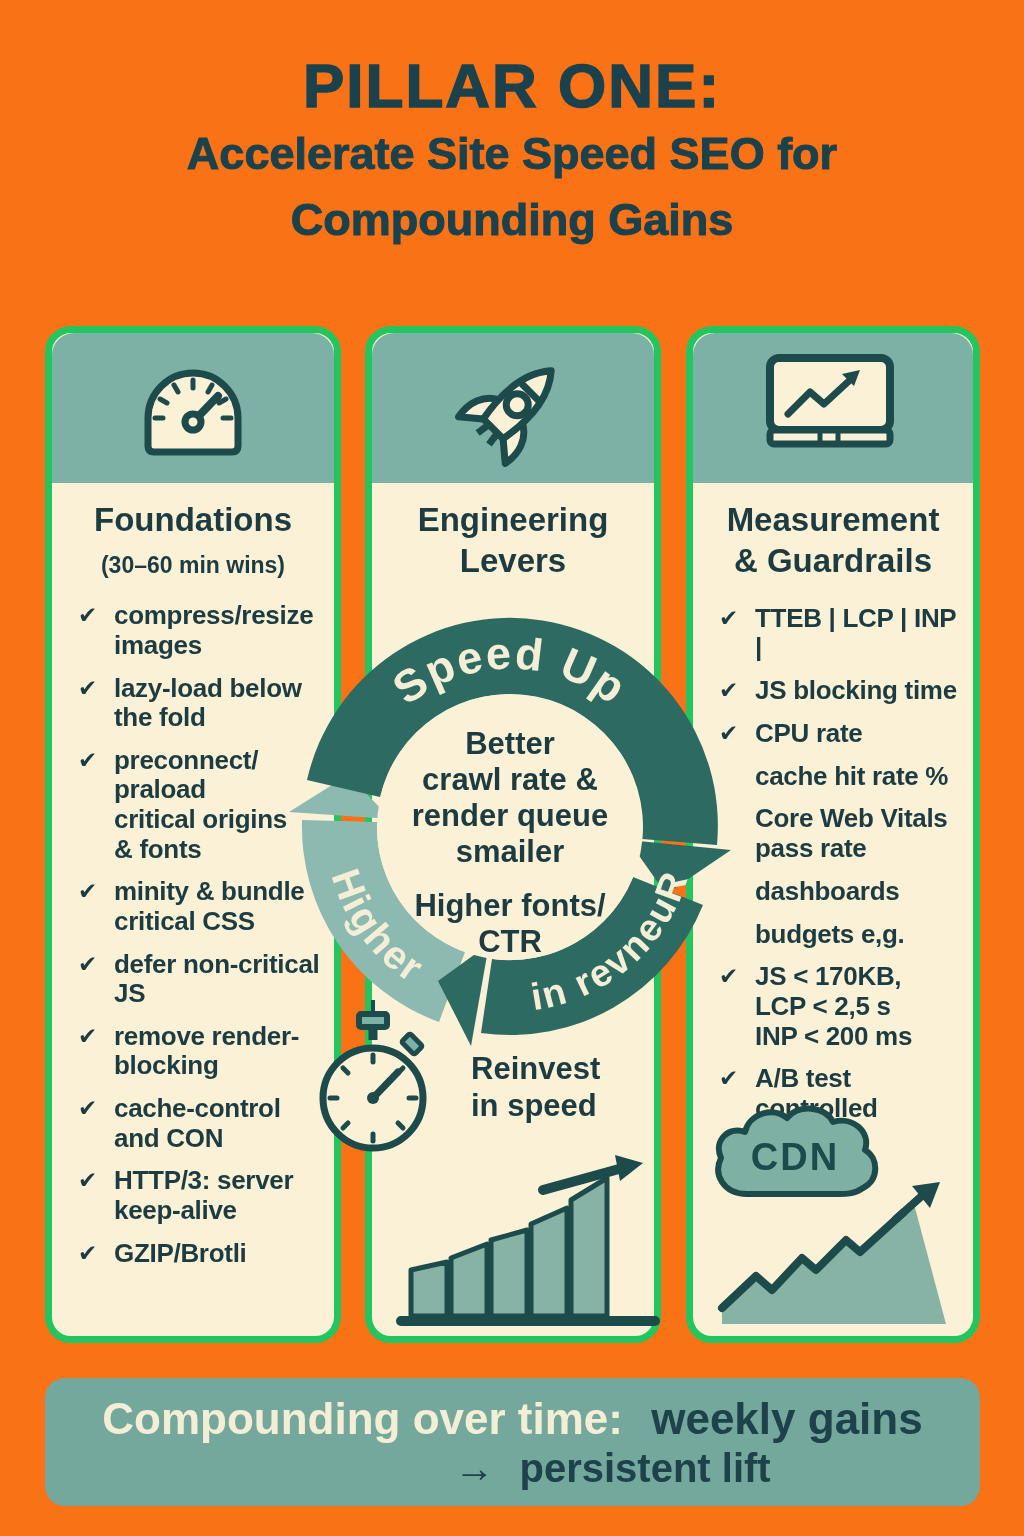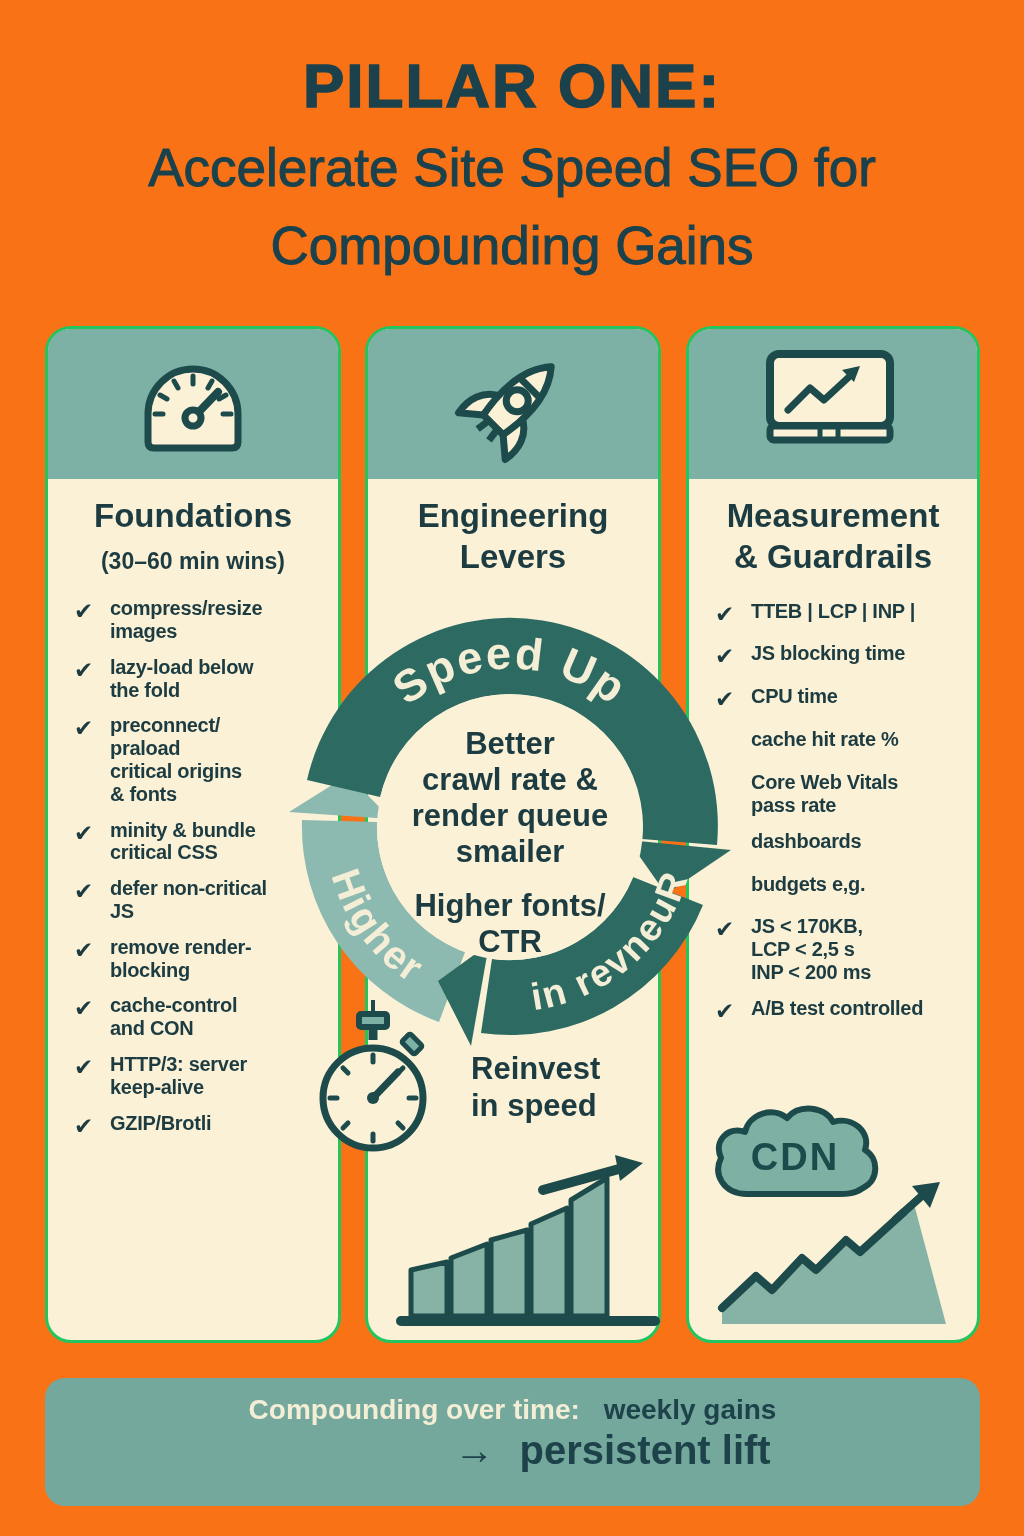--- a/index.html
+++ b/index.html
@@ -2,57 +2,57 @@
 <html><head>
 <meta charset="utf-8">
 <style>
   html,body{margin:0;padding:0;background:#e8e2cf;}
   .page{position:relative;width:1024px;height:1536px;background:#f97316;overflow:hidden;
         font-family:"Liberation Sans",sans-serif;color:#1d3c42;}
 
   
   .title-wrap{position:absolute;top:50px;left:0;width:100%;text-align:center;color:#1b424c;}
   .kicker{font-size:62px;font-weight:bold;letter-spacing:2px;-webkit-text-stroke:1.5px #1b424c;}
-  .subtitle{font-size:53px;font-weight:normal;line-height:1.47;margin-top:8px;-webkit-text-stroke:1px #1b424c;}
-
-  
-  .card{position:absolute;top:326px;height:1017px;background:#faf1d7;border:3px solid #22c55e;
+  .subtitle{font-size:45px;font-weight:bold;line-height:1.47;margin-top:0;-webkit-text-stroke:1px #1b424c;}
+
+  
+  .card{position:absolute;top:326px;height:1017px;background:#faf1d7;border:7px solid #22c55e;
         border-radius:26px;box-sizing:border-box;}
   .card.c1{left:45px;width:296px;}
   .card.c2{left:365px;width:296px;}
   .card.c3{left:686px;width:294px;}
   .card-header{height:150px;background:#7eb1a6;border-radius:22px 22px 0 0;
                display:flex;align-items:center;justify-content:center;}
   .card-body{padding:16px 14px 0 14px;}
   .card-title{font-size:33px;font-weight:bold;line-height:1.25;white-space:pre-line;text-align:center;}
   .card-sub{font-size:23px;font-weight:bold;text-align:center;margin-top:12px;}
   .list{margin-top:22px;padding-left:12px;}
   .row{display:flex;gap:10px;margin-bottom:13px;}
   .chk{font-size:23px;line-height:1.3;width:26px;flex:none;color:#1d3c42;}
   .row.nc .chk{visibility:hidden;}
-  .itxt{font-size:20px;font-weight:bold;line-height:1.14;white-space:pre-line;letter-spacing:-0.3px;}
+  .itxt{font-size:26px;font-weight:bold;line-height:1.14;white-space:pre-line;letter-spacing:-0.3px;}
 
   
   .cycle{position:absolute;left:285px;top:602px;width:450px;height:450px;z-index:5;}
   .center-text{position:absolute;left:377px;top:710px;width:266px;text-align:center;z-index:6;font-weight:bold;margin-top:16px;}
   .ct1,.ct2{font-size:31px;line-height:1.16;white-space:pre-line;}
   .ct2{margin-top:18px;}
   .reinvest{position:absolute;left:452px;top:1050px;font-size:31px;font-weight:bold;
             line-height:1.2;white-space:pre-line;z-index:6;margin-left:19px;}
 
   
   .stopwatch{position:absolute;left:303px;top:1000px;z-index:7;}
   .barchart{position:absolute;left:393px;top:1138px;z-index:6;}
   .cdncloud{position:absolute;left:703px;top:1098px;z-index:6;}
   .mountain{position:absolute;left:714px;top:1172px;z-index:6;}
 
   
   .banner{position:absolute;left:45px;top:1378px;width:935px;height:128px;background:#74a89d;
           border-radius:20px;z-index:4;}
-  .banner-line1{margin-top:16px;text-align:center;font-size:28px;font-weight:bold;}
+  .banner-line1{margin-top:16px;text-align:center;font-size:44px;font-weight:bold;}
   .banner-intro{color:#f4eed6;}
   .banner-gain{color:#1d424a;margin-left:16px;}
   .banner-line2{text-align:center;font-size:40px;font-weight:bold;color:#1d424a;transform:translateX(100px);margin-top:2px;}
   .banner-arrow{margin-right:14px;}
 
   svg text{font-family:"Liberation Sans",sans-serif;}
 </style>
 </head>
 <body>
 
@@ -181,21 +181,21 @@
         <div class="row">
             <span class="chk">✔</span>
             <span class="itxt">TTEB | LCP | INP |</span>
           </div>
         <div class="row">
             <span class="chk">✔</span>
             <span class="itxt">JS blocking time</span>
           </div>
         <div class="row">
             <span class="chk">✔</span>
-            <span class="itxt">CPU time</span>
+            <span class="itxt">CPU rate</span>
           </div>
         <div class="row nc">
             <span class="chk">✔</span>
             <span class="itxt">cache hit rate %</span>
           </div>
         <div class="row nc">
             <span class="chk">✔</span>
             <span class="itxt">Core Web Vitals
 pass rate</span>
           </div>

